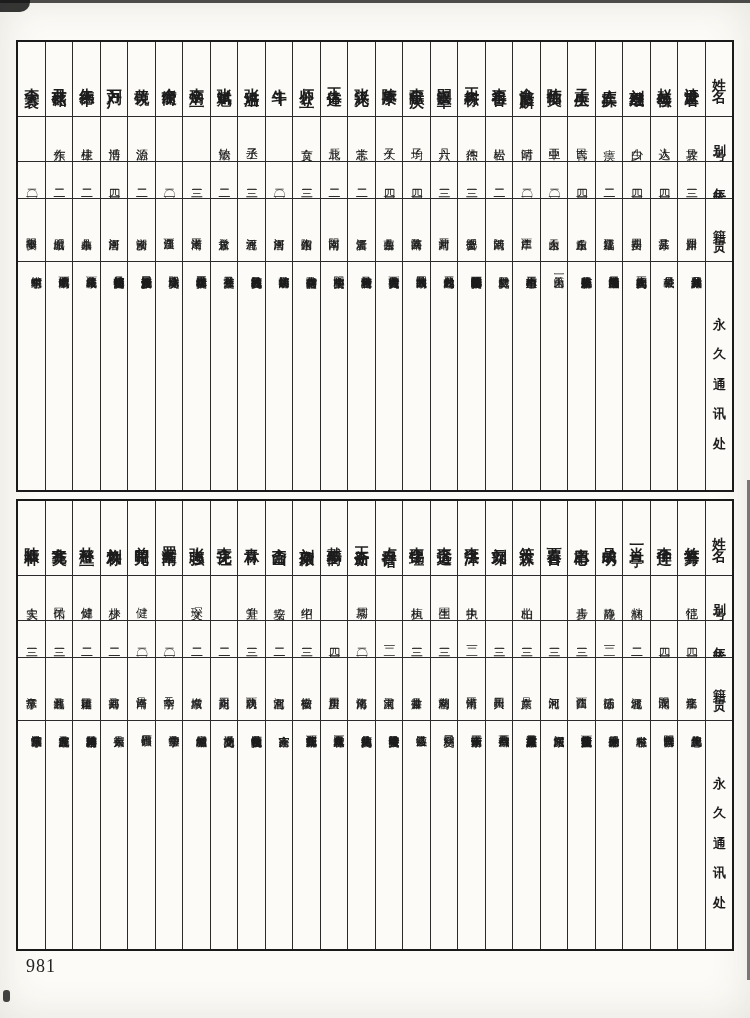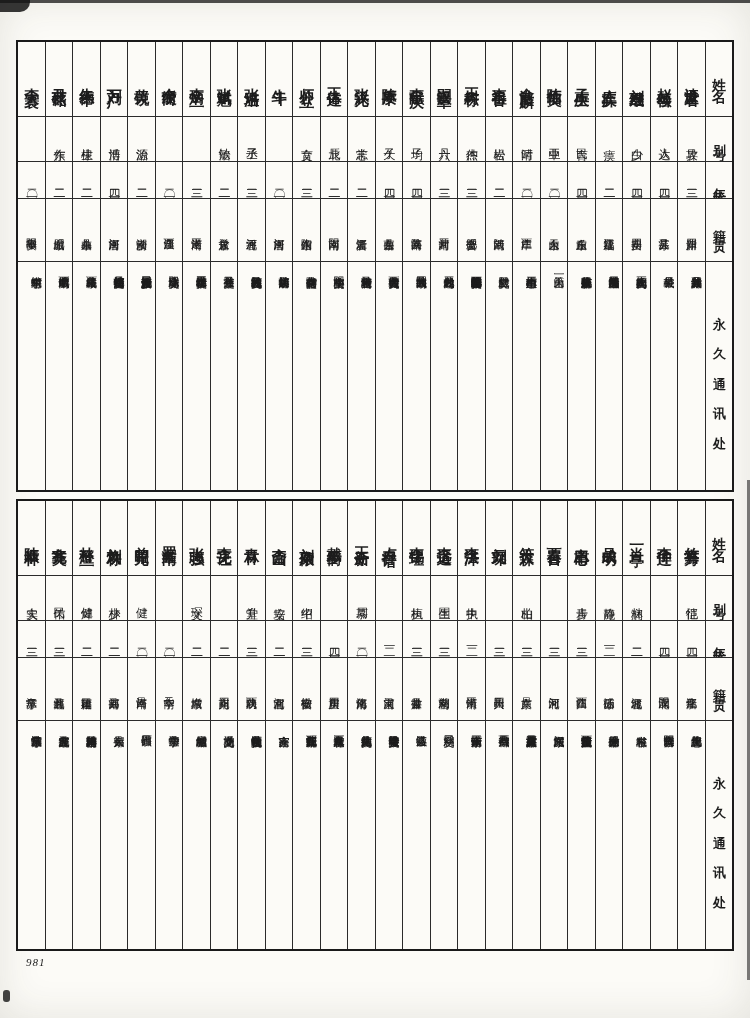--- a/index.html
+++ b/index.html
@@ -49,21 +49,21 @@
   .hcell.c-name{font-size:14px;letter-spacing:12px;}
   .hcell.c-alias{font-size:13px;letter-spacing:5px;}
   .hcell.c-age{font-size:13px;letter-spacing:2px;}
   .hcell.c-native{font-size:13px;letter-spacing:10px;}
   .hcell.c-addr{
     display:flex;align-items:center;justify-content:center;
     font-size:13px;letter-spacing:30px;padding:10px 2px 0 2px;
   }
   .page-number{
     position:absolute;left:26px;top:956px;
-    font-size:11px;letter-spacing:1px;color:#222;font-style:italic;
+    font-size:18px;letter-spacing:1px;color:#222;
   }
   
   .artifact{position:absolute;background:#141414;pointer-events:none;}
   .art-top-edge{top:0;left:0;right:0;height:3px;opacity:.75;}
   .art-top-left{top:0;left:0;width:30px;height:12px;border-radius:0 0 10px 0;opacity:.85;}
   .art-right-edge{right:0;top:480px;height:500px;width:3px;opacity:.55;}
   .art-bottom-speck{left:3px;top:990px;width:7px;height:12px;border-radius:3px;opacity:.8;}
 </style>
 </head>
 <body>

